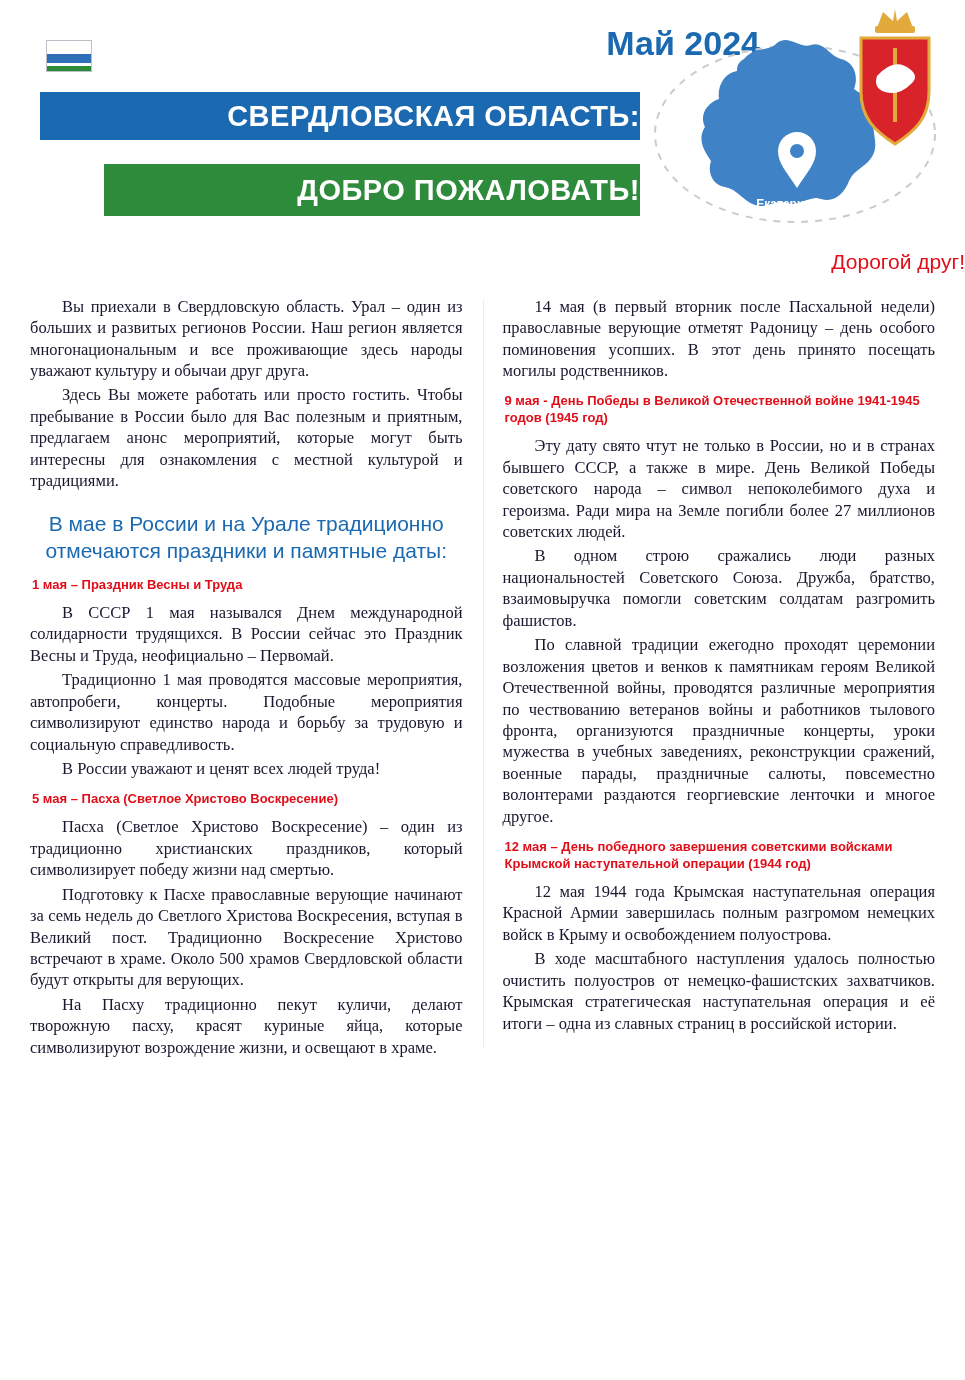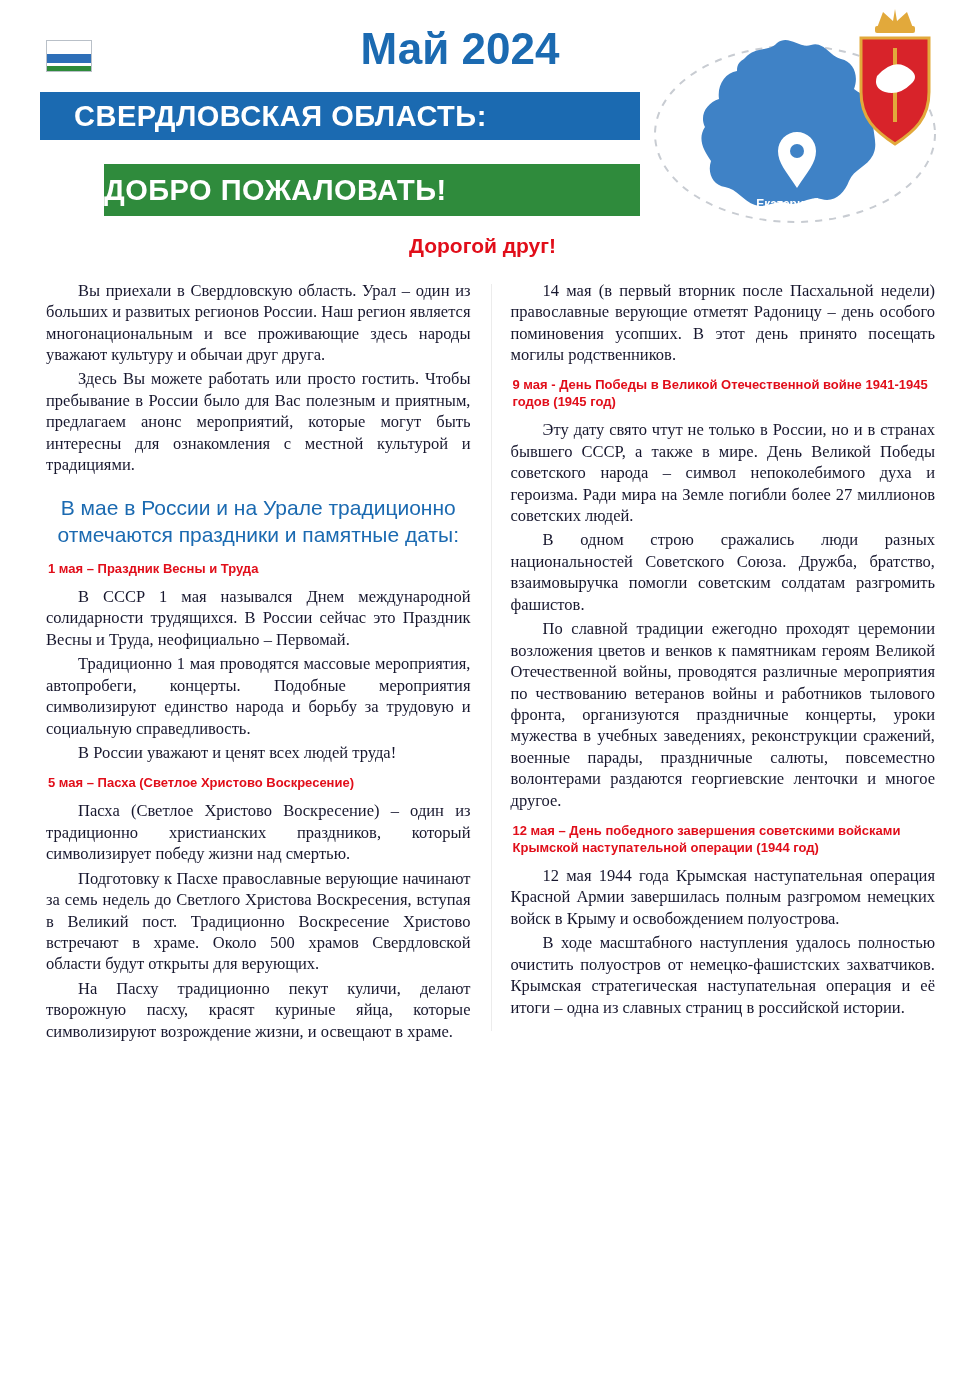--- a/index.html
+++ b/index.html
@@ -16,45 +16,45 @@
     position:absolute; left:46px; top:40px; width:46px; height:32px;
     border:1px solid #b9c0c8; display:flex; flex-direction:column; overflow:hidden;
   }
   .flag .s1 { flex:0 0 42%; background:#ffffff; }
   .flag .s2 { flex:0 0 30%; background:#2e6fb8; }
   .flag .s3 { flex:0 0 12%; background:#ffffff; }
   .flag .s4 { flex:0 0 16%; background:#2e8b3a; }
 
   .date-title {
     position:absolute; left:160px; top:24px; width:600px;
-    text-align:center; font-family:"Liberation Sans", sans-serif;
-    font-weight:bold; font-size:44px; color:#1b6ab1;
+    text-align:right; font-family:"Liberation Sans", sans-serif;
+    font-weight:bold; font-size:34px; color:#1b6ab1;
   }
   .banner {
     position:absolute; display:flex; align-items:center;
     font-family:"Liberation Sans", sans-serif; font-weight:bold;
-    font-size:29px; color:#ffffff; letter-spacing:.5px;
+    font-size:29px; color:#ffffff; letter-spacing:.5px;justify-content:flex-end;
   }
   .banner-blue { left:40px; top:92px; width:600px; height:48px; background:#1b6ab1; padding-left:34px; }
   .banner-green{ left:104px; top:164px; width:536px; height:52px; background:#2f8b3c; }
 
   .map-wrap { position:absolute; right:12px; top:30px; width:306px; height:202px; }
   .coat { position:absolute; right:26px; top:4px; width:88px; height:148px; }
 
   
   .greeting {
-    margin-top:0; text-align:center;
-    font-family:"Liberation Sans", sans-serif; font-weight:bold;
+    margin-top:16px; text-align:right;
+    font-family:"Liberation Sans", sans-serif; font-weight:normal;
     font-size:21px; color:#e10e1a; line-height:1.32;
   }
 
   
   .columns {
     position:relative; margin-top:20px; padding:0 30px;
-    display:grid; grid-template-columns:1fr 1fr; column-gap:40px;margin-left:16px;
+    display:grid; grid-template-columns:1fr 1fr; column-gap:40px;
   }
   .columns::before {
     content:""; position:absolute; left:50%; top:4px; bottom:14px;
     width:1px; background:#ececec;
   }
   .col { min-width:0; }
 
   .p {
     font-size:16.5px; line-height:1.3; text-align:justify;
     text-indent:32px; margin-bottom:3px; color:#17172e;

